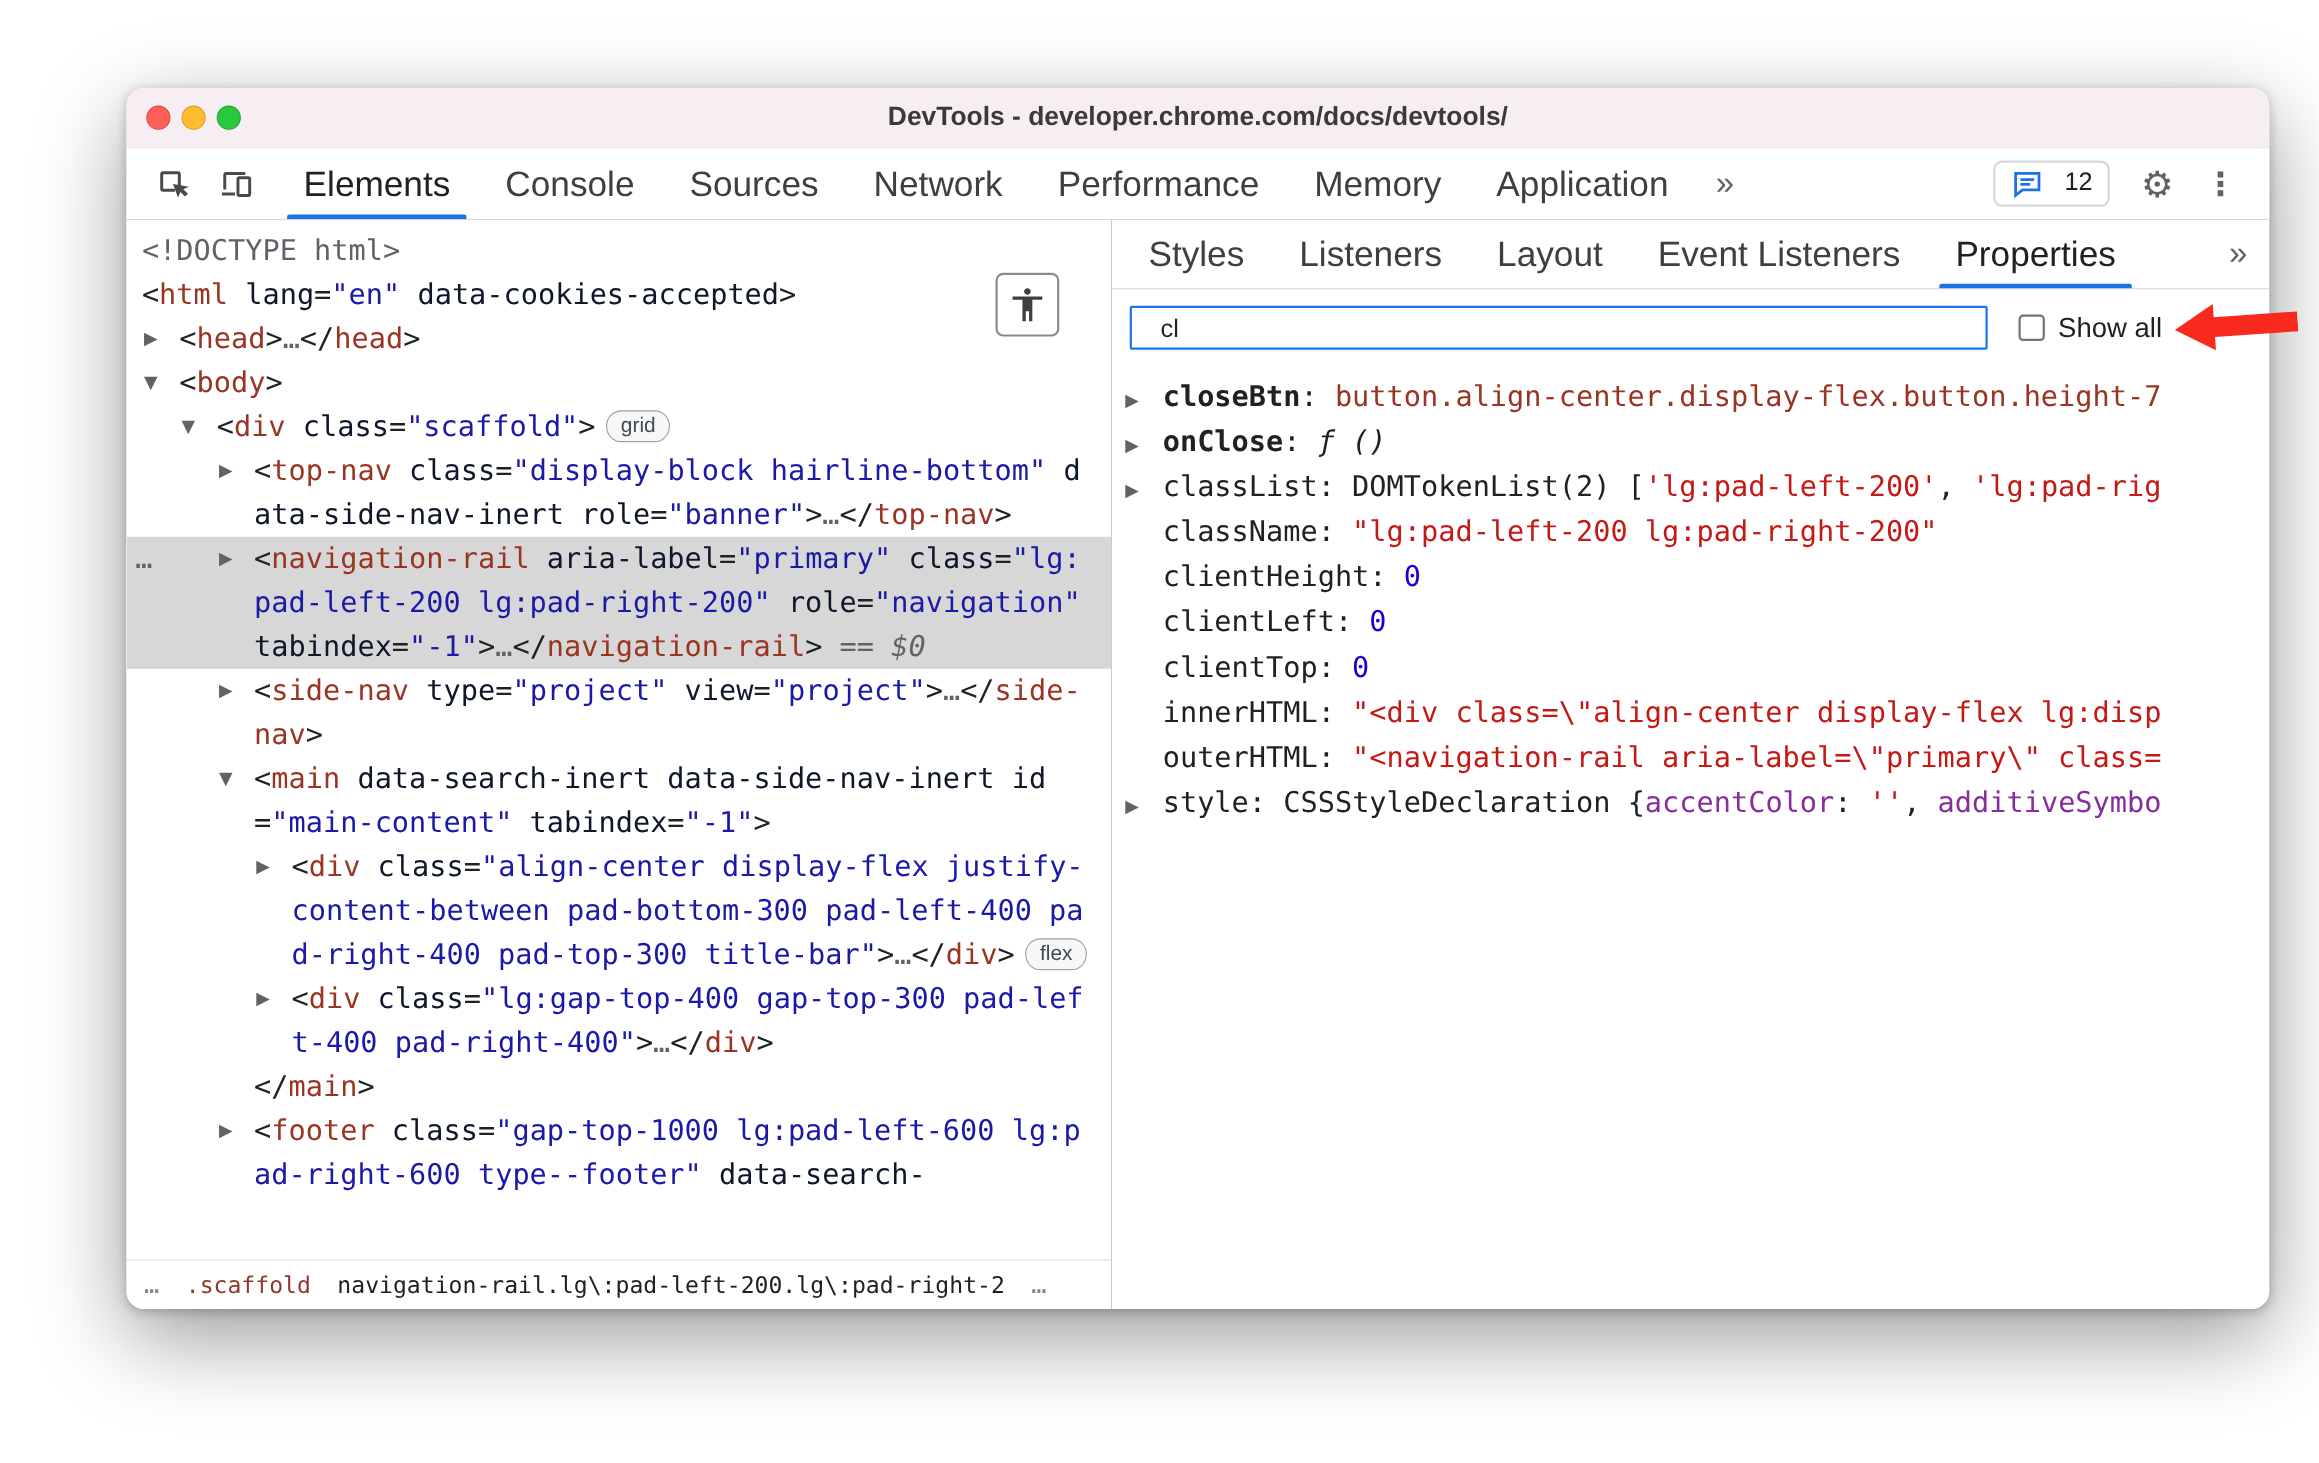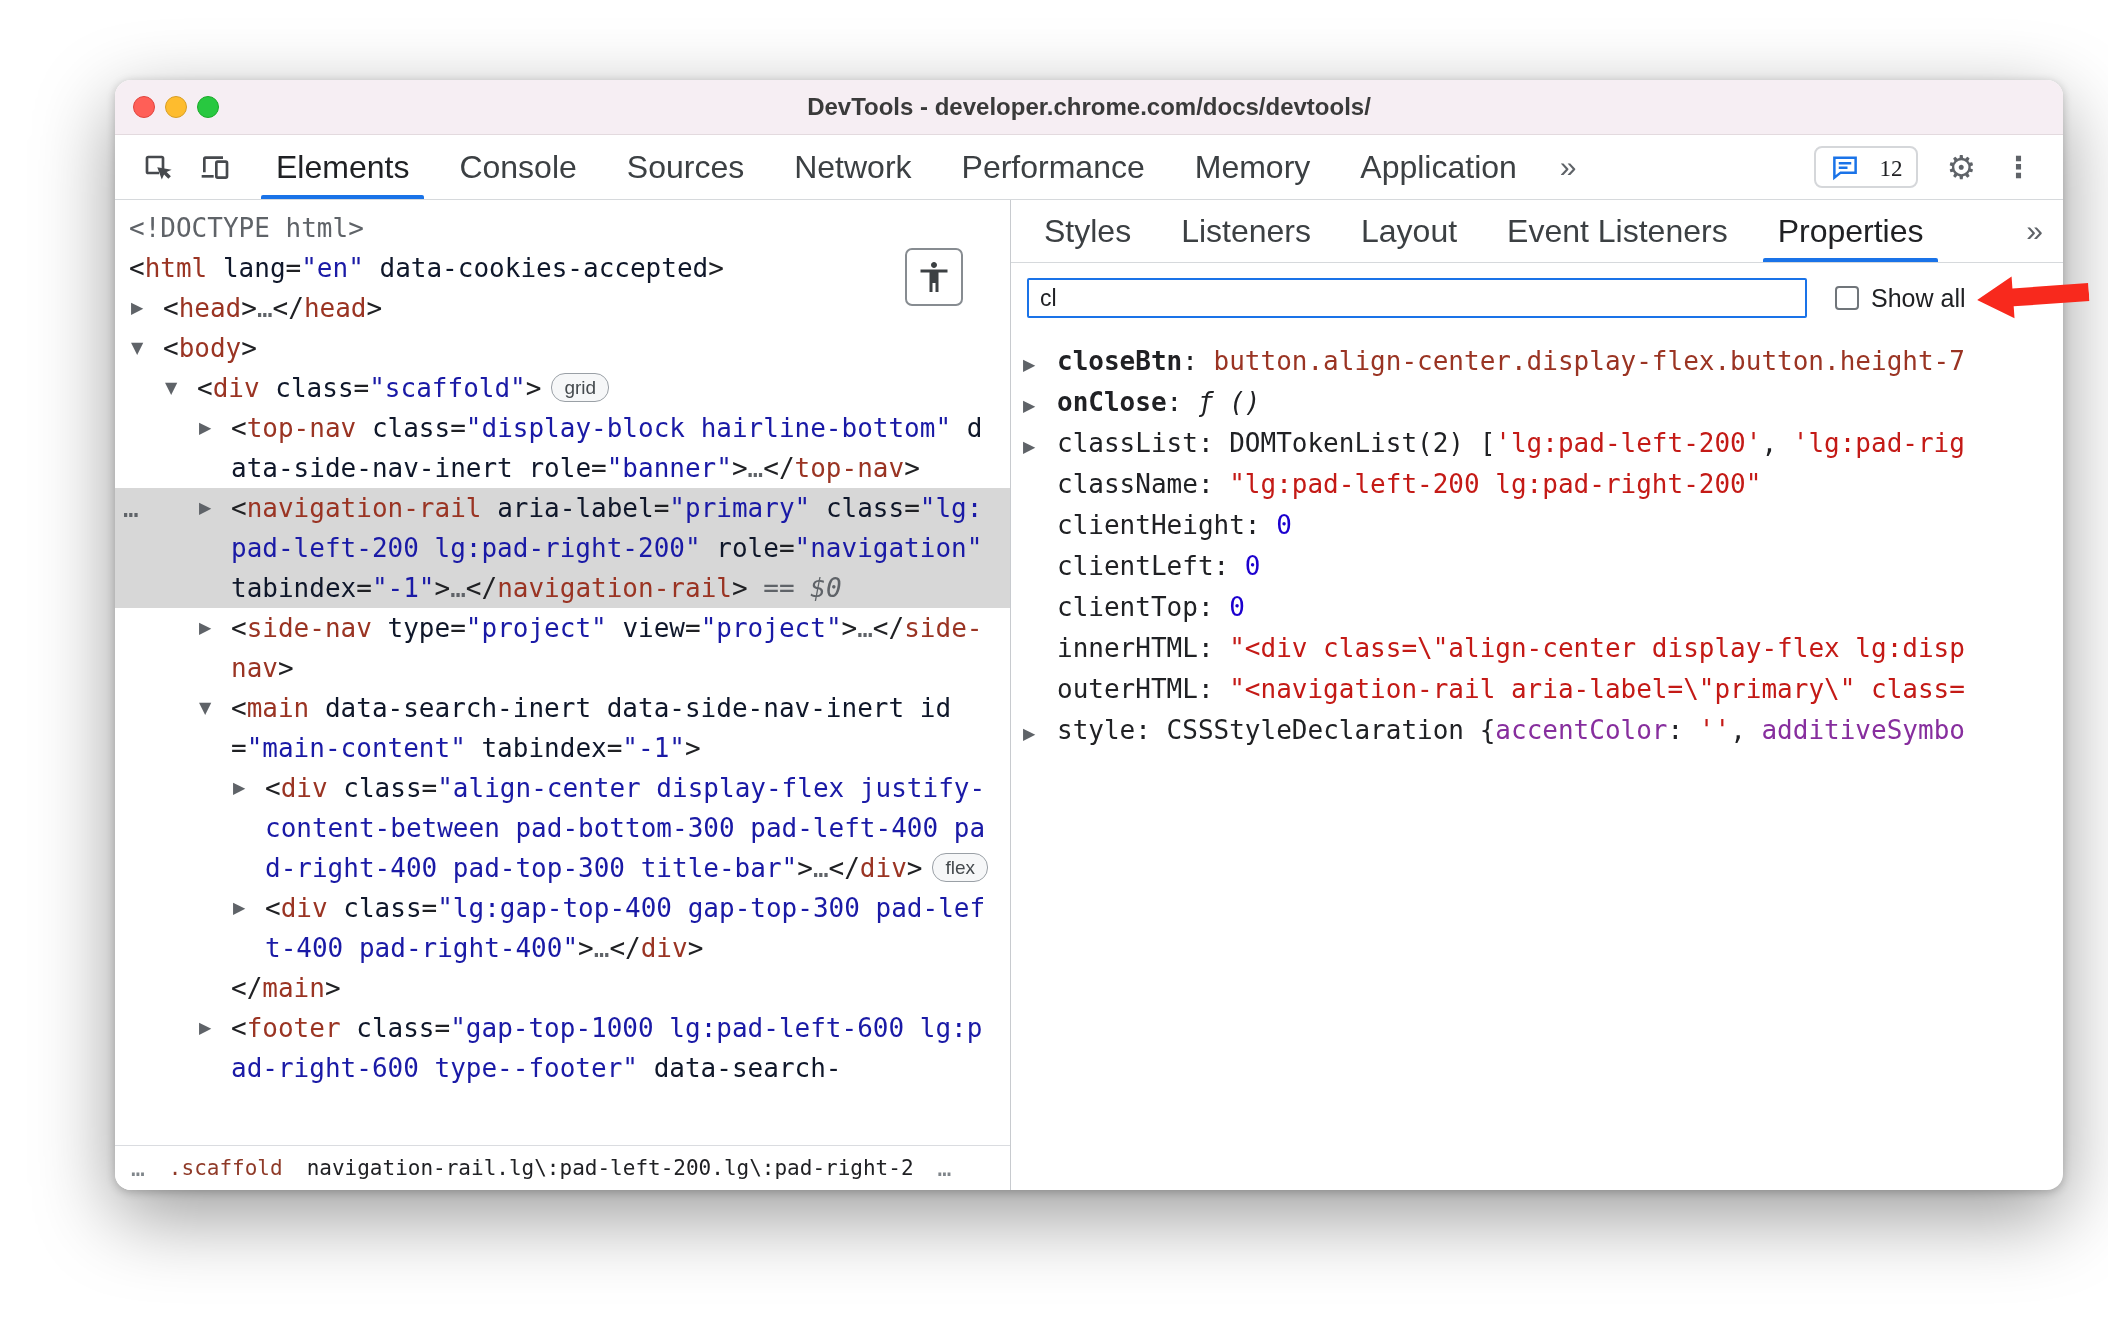--- a/index.html
+++ b/index.html
@@ -20,21 +20,21 @@
   
   .toolbar{flex:0 0 64px;height:64px;display:flex;align-items:stretch;border-bottom:1px solid #d6d9dc;background:#fff;}
   .tool-icons{display:flex;align-items:center;padding-left:26px;gap:26px;}
   .icon-btn{display:flex;align-items:center;justify-content:center;}
   .tabstrip{display:flex;margin-left:20px;}
   .tab{display:flex;align-items:center;padding:0 25px;font-size:32px;color:#3c4043;position:relative;white-space:nowrap;}
   .tab.sel{color:#202124;}
   .tab.sel::after{content:"";position:absolute;left:10px;right:10px;bottom:0;height:4px;background:#1a73e8;border-radius:2px 2px 0 0;}
   .chev{display:flex;align-items:center;font-size:30px;color:#5f6368;padding:0 18px;}
   .toolbar-right{margin-left:auto;display:flex;align-items:center;gap:28px;padding-right:30px;}
-  .chatbox{display:flex;align-items:flex-end;gap:19px;border:2px solid #d5d7da;border-radius:8px;padding:4px 14px;font-family:Liberation Serif, serif;}
+  .chatbox{display:flex;align-items:flex-start;gap:19px;border:2px solid #d5d7da;border-radius:8px;padding:4px 14px;}
   .chatcount{font-size:23px;color:#202124;}
   .glyph{font-family:"DejaVu Sans",sans-serif;color:#5f6368;}
   .gear{font-size:33px;}
   .kebab{font-size:29px;font-weight:bold;}
 
   
   .content{flex:1;display:flex;min-height:0;}
   .left{flex:0 0 895px;width:895px;border-right:1px solid #c8cbcf;display:flex;flex-direction:column;min-height:0;position:relative;background:#fff;border-radius:0 0 0 16px;}
   .tree{flex:1;overflow:hidden;padding-top:8px;font-family:"DejaVu Sans Mono",monospace;font-size:26px;}
   .trow{line-height:40px;word-break:break-all;position:relative;padding-right:14px;color:#202124;}
@@ -52,21 +52,21 @@
   .crumb-ell{color:#80868b;font-size:23px;}
   .crumb{color:#8f3a28;}
   .crumb.sel{color:#202124;}
 
   
   .right{flex:1;min-width:0;display:flex;flex-direction:column;position:relative;}
   .rtabs{flex:0 0 62px;height:62px;display:flex;align-items:stretch;border-bottom:1px solid #d6d9dc;padding-left:8px;}
   .rchev{margin-left:auto;display:flex;align-items:center;padding:0 20px;font-size:30px;color:#5f6368;}
   .filterrow{flex:0 0 70px;height:70px;display:flex;align-items:center;padding:0 16px;}
   .filter-input{width:780px;height:40px;box-sizing:border-box;border:2px solid #1a73e8;border-radius:2px;font-size:23px;color:#202124;
-    padding:0 11px;outline:none;font-family:"Liberation Sans",sans-serif;background:#fff;}
+    padding:0 26px;outline:none;font-family:"Liberation Sans",sans-serif;background:#fff;}
   .cbx{width:24px;height:24px;box-sizing:border-box;border:2px solid #70757a;border-radius:4px;margin-left:28px;background:#fff;flex:0 0 24px;}
   .cbx-label{font-size:25px;color:#202124;margin-left:12px;white-space:nowrap;}
   .plist{flex:1;overflow:hidden;padding-top:8px;font-family:"DejaVu Sans Mono",monospace;font-size:26px;}
   .prow{height:41px;line-height:41px;white-space:nowrap;overflow:hidden;padding-left:12px;}
   .ptri{display:inline-block;width:34px;font-size:16px;color:#5f6368;font-family:"DejaVu Sans",sans-serif;}
   .pname{color:#202124}
   .pname.bold{font-weight:bold}
   .psep{color:#202124}
   .v-node{color:#9a3423}
   .v-fn{color:#202124;font-style:italic}

